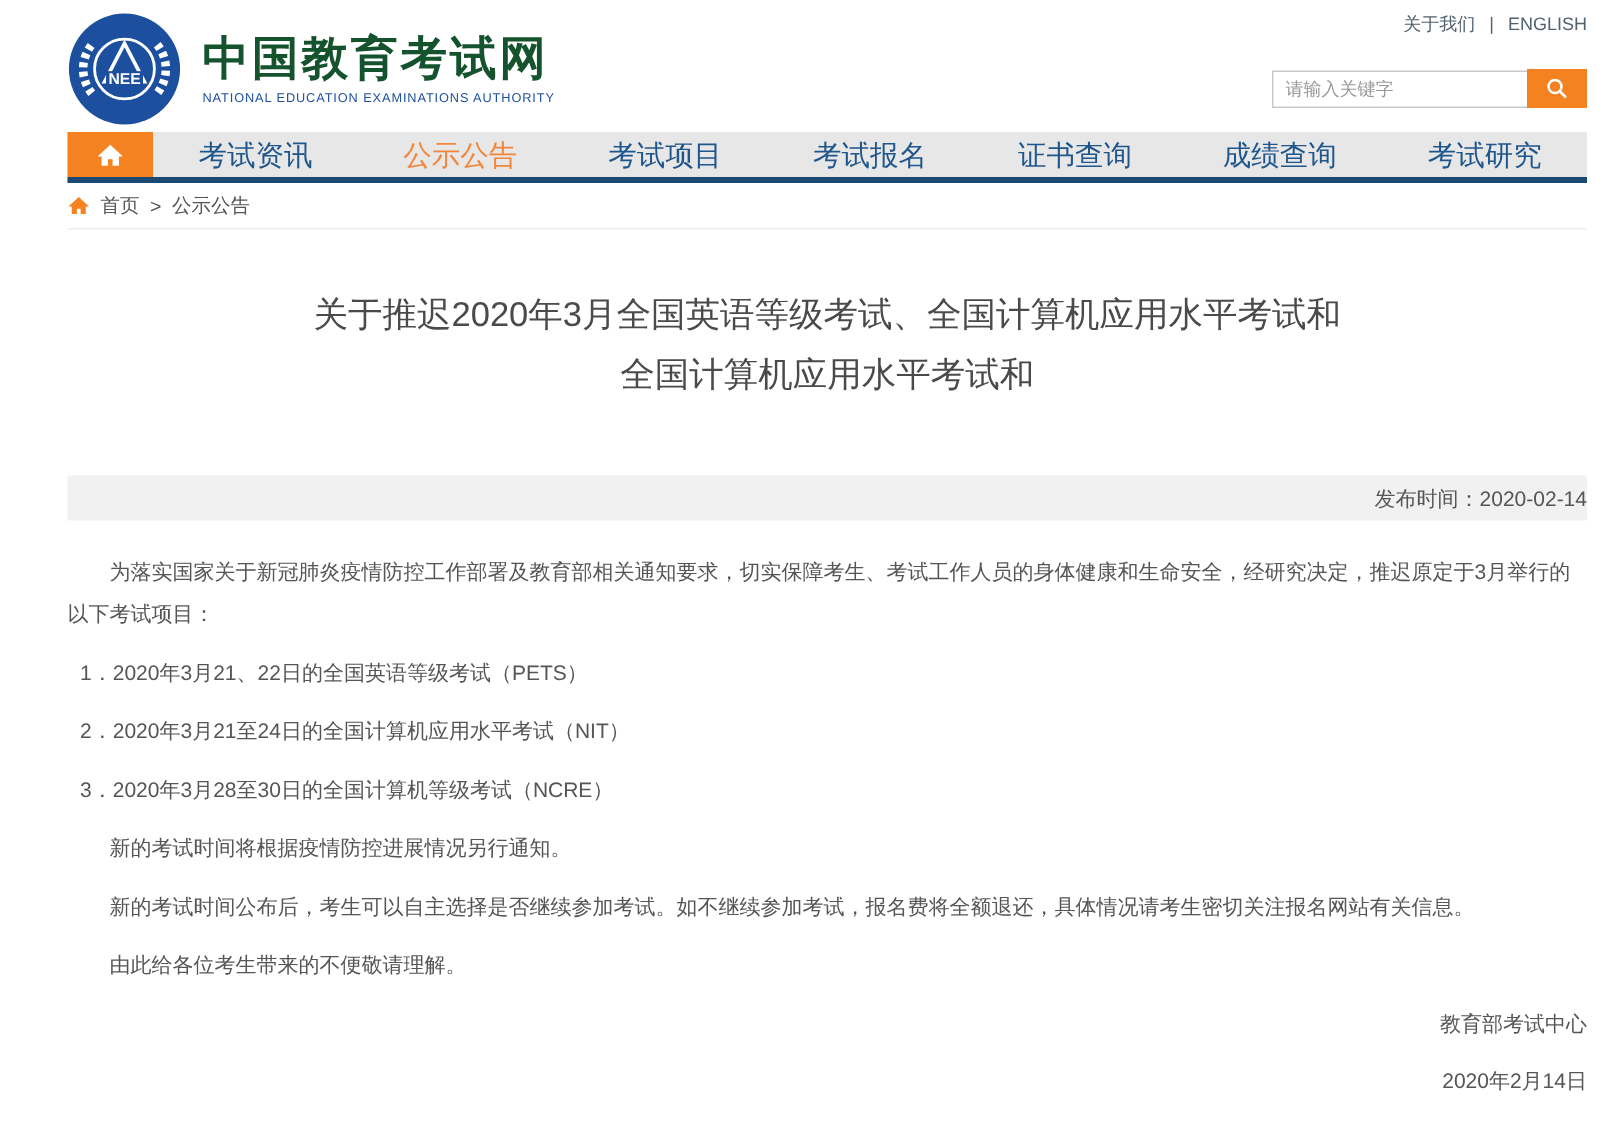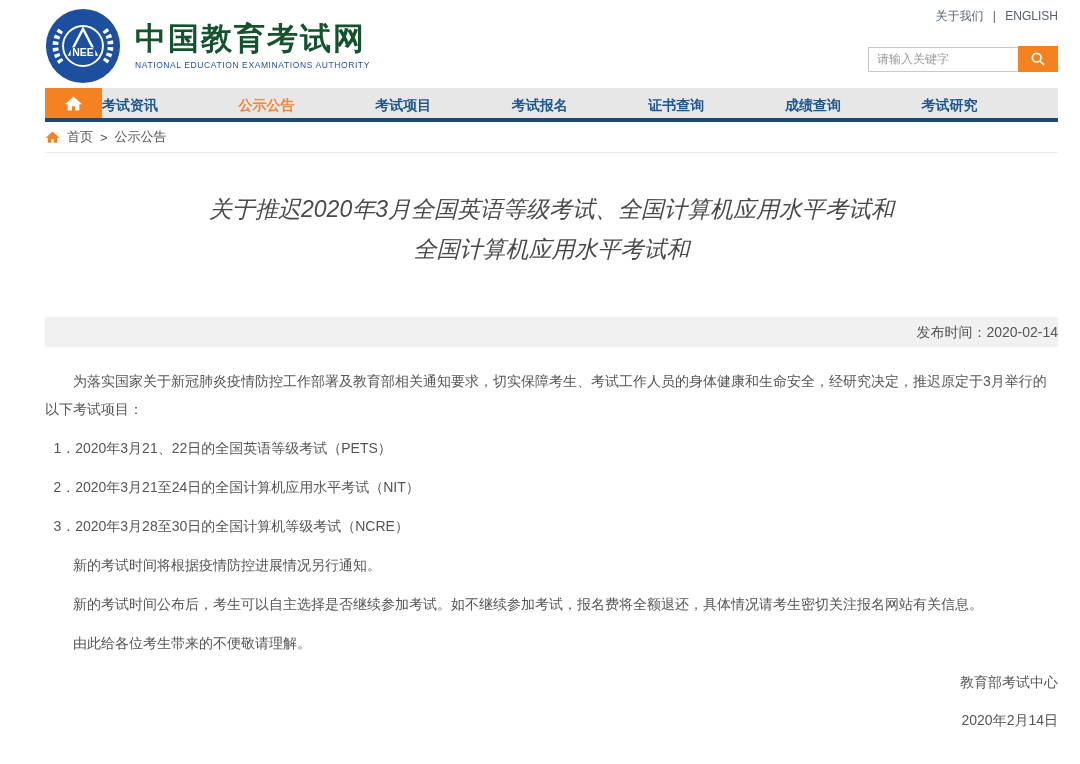--- a/index.html
+++ b/index.html
@@ -14,48 +14,48 @@
   header { position: relative; height: 88px; }
   .header-left { display: flex; align-items: center; gap: 14px; padding-top: 8px; }
   .logo { width: 76px; height: 76px; flex: 0 0 auto; cursor: pointer; }
   .site-name { font-size: 31px; font-weight: bold; color: #14532d; letter-spacing: 2px; line-height: 1.1; }
   .site-sub { font-size: 8.5px; color: #1d4f9f; letter-spacing: 0.6px; margin-top: 3px; }
   .header-right { position: absolute; top: 8px; right: 0; text-align: right; }
   .top-links { font-size: 12px; color: #52616e; }
   .top-links span { margin-left: 6px; cursor: pointer; }
   .search-row { margin-top: 21px; display: flex; align-items: center; }
   .search-input {
-    width: 150px; height: 25px; border: 1px solid #c9c9c9; border-right: none;
+    width: 170px; height: 25px; border: 1px solid #c9c9c9; border-right: none;
     padding: 0 8px; font-size: 12px; color: #333; outline: none;
     font-family: "Liberation Sans", "DejaVu Sans", sans-serif;
   }
   .search-input::placeholder { color: #999; }
   .search-btn {
     width: 40px; height: 26px; background: #f58220; border: none; cursor: pointer;
     display: flex; align-items: center; justify-content: center;
   }
 
   
   nav { display: flex; height: 34px; background: #e7e7e7; border-bottom: 4px solid #1b4971; }
   .home-btn { width: 57px; background: #f58220; display: flex; align-items: center; justify-content: center; cursor: pointer; }
   .nav-item {
-    flex: 1; text-align: left; line-height: 34px; font-size: 14px; font-weight: bold;
+    flex: 1; text-align: center; line-height: 34px; font-size: 19px; font-weight: normal;
     color: #1f568c; cursor: pointer;
   }
   .nav-item.active { color: #f0873c; }
 
   
   .breadcrumb {
     height: 31px; display: flex; align-items: center; gap: 7px;
     font-size: 13px; color: #555; border-bottom: 1px solid #ededed;
   }
   .breadcrumb .crumb { cursor: pointer; }
 
   
-  .title { margin: 36px 0 0; text-align: center; font-size: 23px; font-weight: normal; color: #4a4a4a; line-height: 40px; font-style: italic; }
+  .title { margin: 36px 0 0; text-align: center; font-size: 23px; font-weight: normal; color: #4a4a4a; line-height: 40px; }
   .title span { display: block; }
   .date-bar {
     margin-top: 48px; height: 30px; line-height: 30px; text-align: right;
     background: #f1f1f1; font-size: 14px; color: #555;
   }
   .content { margin-top: 20px; font-size: 14px; color: #555; }
   .content p { margin: 0 0 11px; line-height: 28px; }
   .content p.indent { text-indent: 2em; }
   .content p.list { text-indent: 0.6em; }
   .signature { margin-top: 8px; text-align: right; font-size: 14px; color: #555; }

